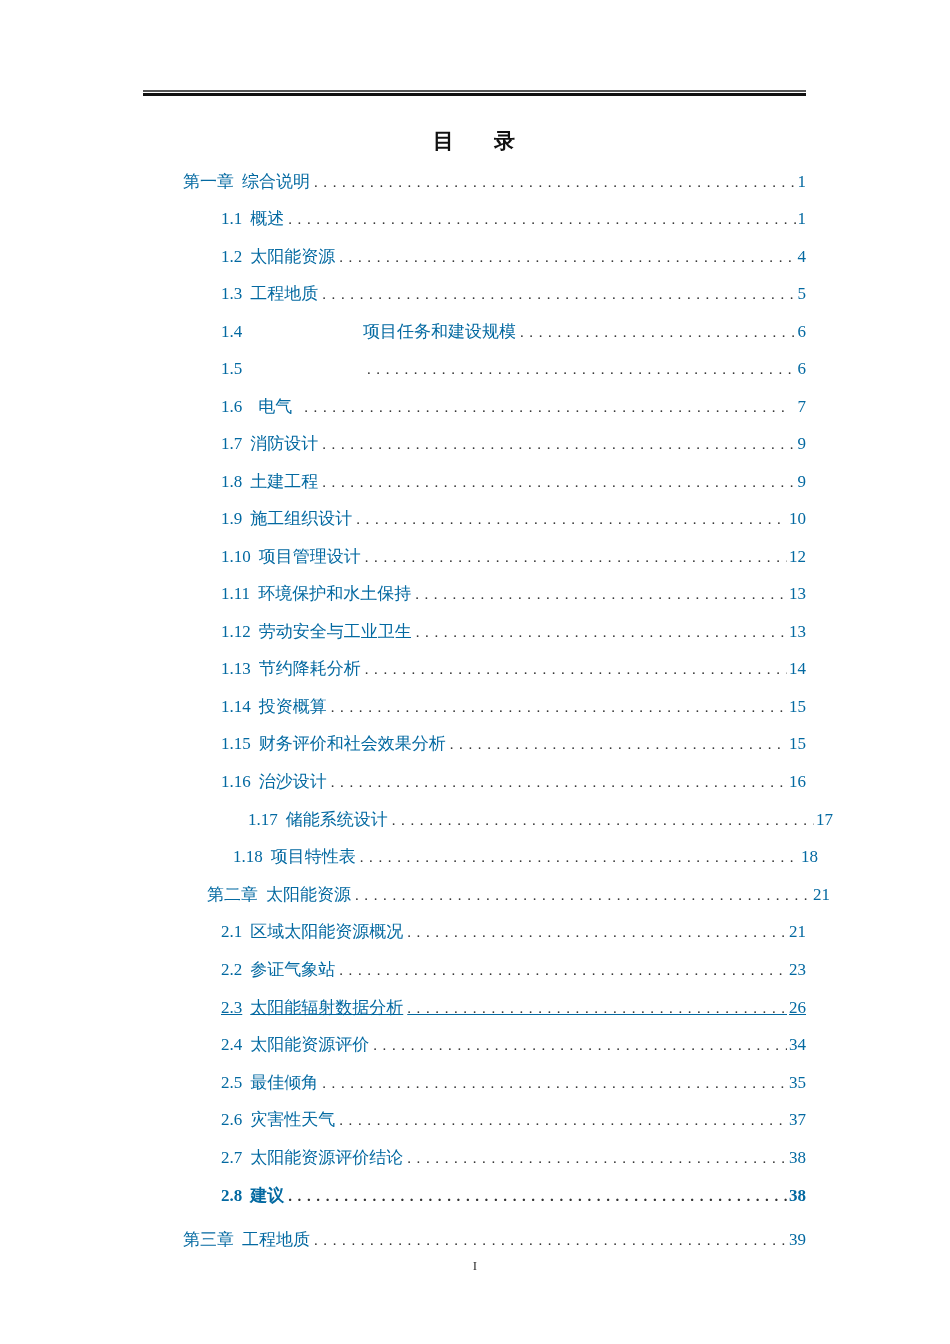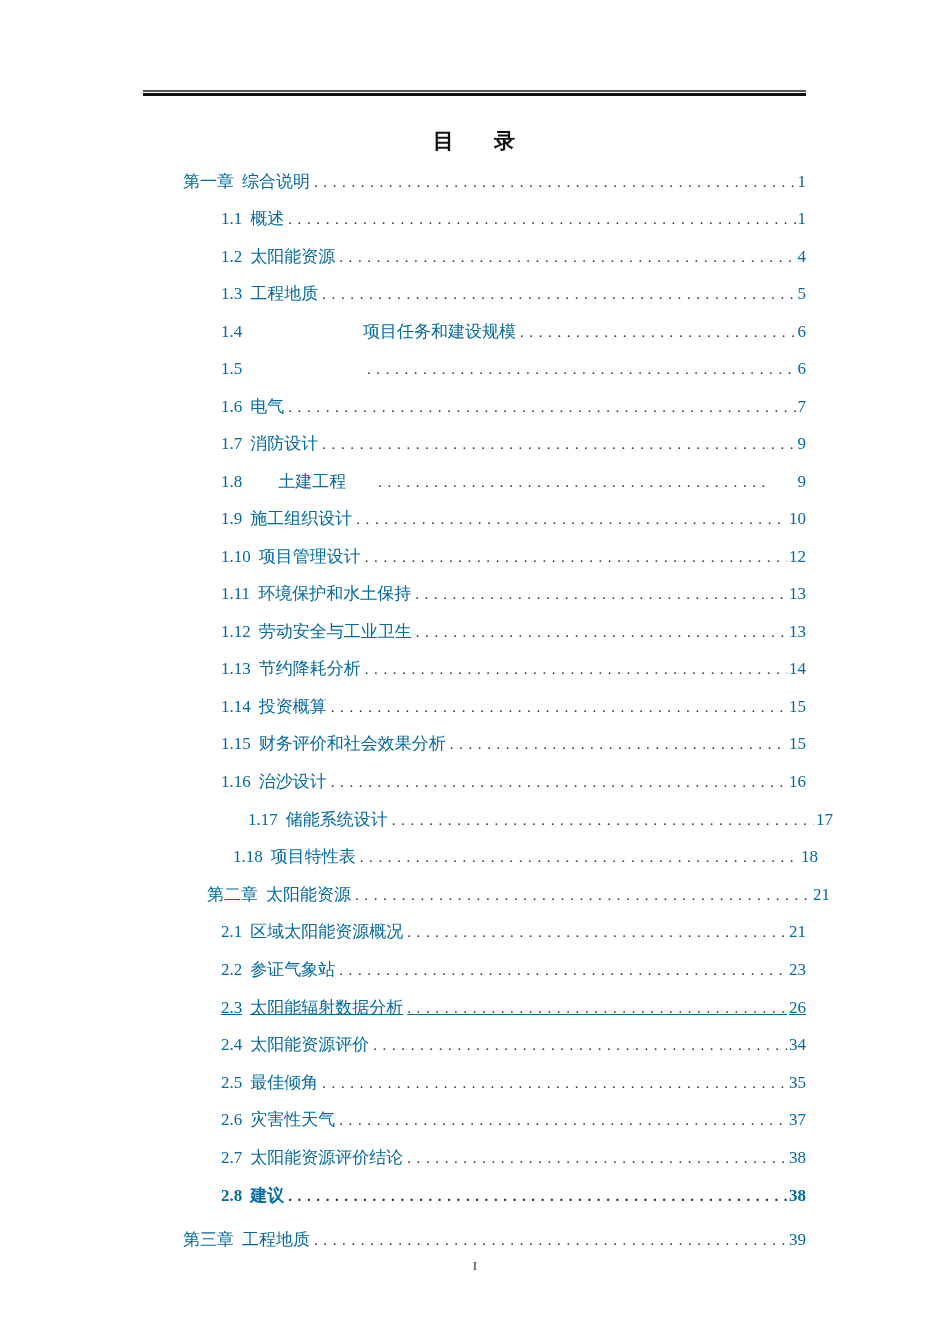--- a/index.html
+++ b/index.html
@@ -144,33 +144,33 @@
       <span class="num wide">1.4</span>
       <span class="label">项目任务和建设规模</span>
       <span class="leader"></span>
       <span class="page">6</span>
     </a>
     <a class="toc-row" style="left: 221px; width: 585px; top: 357px;">
       <span class="num wide">1.5</span>
       <span class="leader"></span>
       <span class="page">6</span>
     </a>
-    <a class="toc-row" style="left: 221px; width: 585px; top: 395px;">
+    <a class="toc-row" style="left: 221px; width: 585px; top: 395px; gap: 8px;">
       <span class="num">1.6</span>
       <span class="label">电气</span>
       <span class="leader"></span>
       <span class="page">7</span>
     </a>
     <a class="toc-row" style="left: 221px; width: 585px; top: 432px;">
       <span class="num">1.7</span>
       <span class="label">消防设计</span>
       <span class="leader"></span>
       <span class="page">9</span>
     </a>
-    <a class="toc-row" style="left: 221px; width: 585px; top: 470px; gap: 28px;">
+    <a class="toc-row" style="left: 221px; width: 585px; top: 470px;">
       <span class="num">1.8</span>
       <span class="label">土建工程</span>
       <span class="leader"></span>
       <span class="page">9</span>
     </a>
     <a class="toc-row" style="left: 221px; width: 585px; top: 507px;">
       <span class="num">1.9</span>
       <span class="label">施工组织设计</span>
       <span class="leader"></span>
       <span class="page">10</span>

